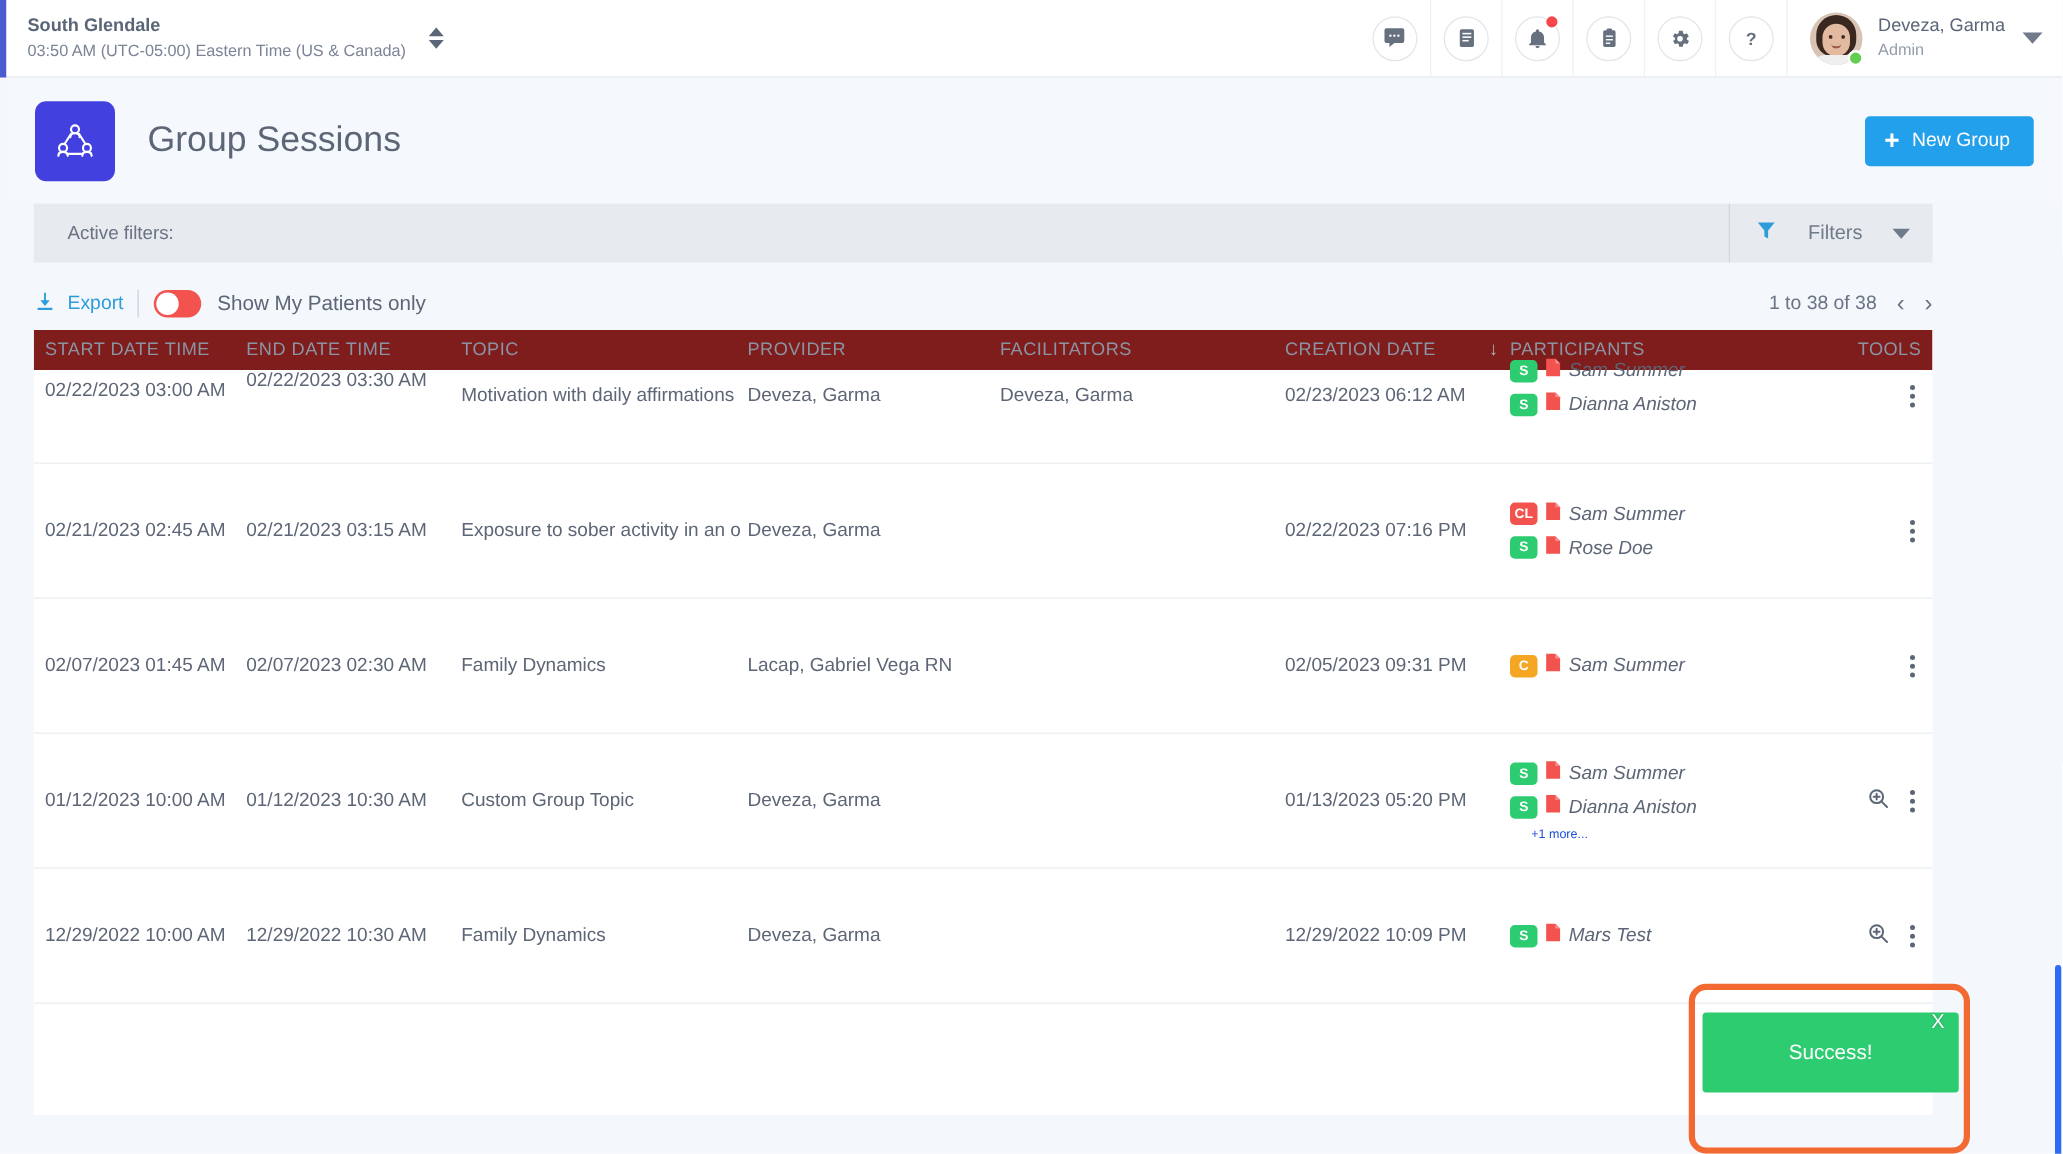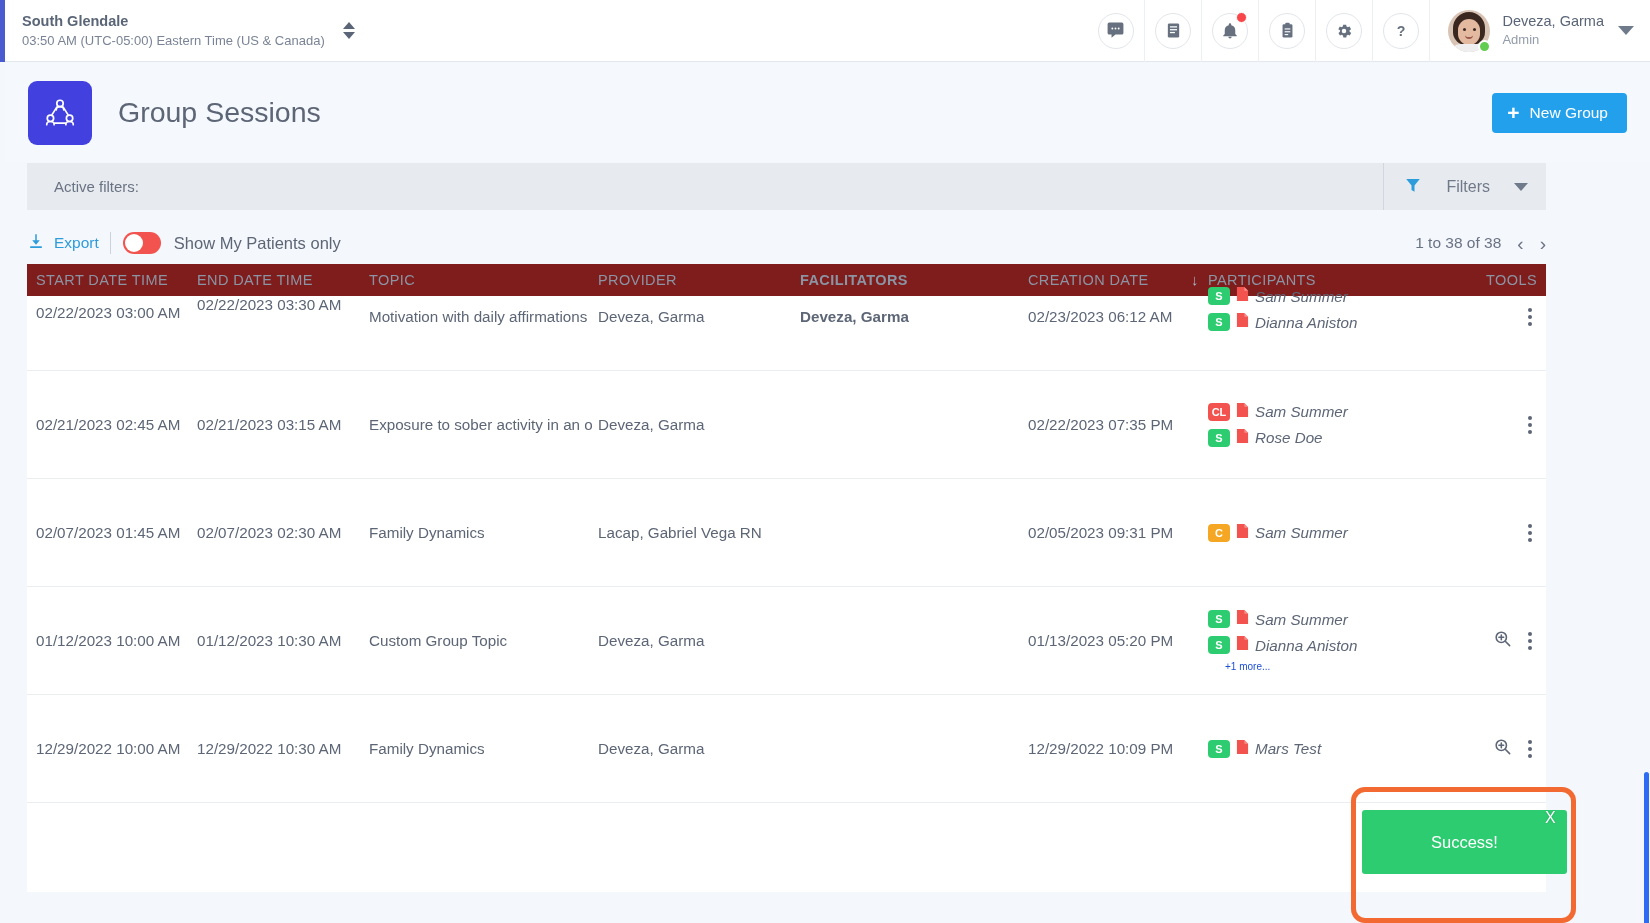--- a/index.html
+++ b/index.html
@@ -141,21 +141,21 @@
   }
   .thead {
     height: 32px; background: #7f1d1d; display: flex; align-items: center;
     position: relative;
   }
   .th { font-size: 14.5px; color: #8b94a3; letter-spacing: .4px; }
   .c1 { width: 170px; padding-left: 9px; }
   .c2 { width: 172px; }
   .c3 { width: 229px; }
   .c4 { width: 202px; }
-  .c5 { width: 228px; font-weight: bold; }
+  .c5 { width: 228px; }
   .c6 { width: 180px; position: relative; }
   .c7 { width: 230px; }
   .c8 { width: 108px; text-align: right; padding-right: 9px; }
   .sort-ic {
     position: absolute; left: 163px; top: -1px; font-size: 15px; color: #aab2bf;
   }
   .tbody { position: relative; }
   .trow {
     display: flex; align-items: center; border-bottom: 1px solid #eaedf1;
     position: relative; min-height: 108px;
@@ -410,21 +410,21 @@
             </span>
         </span>
       </div>
 
       <div class="trow">
         <span class="td c1">02/21/2023 02:45 AM</span>
         <span class="td c2">02/21/2023 03:15 AM</span>
         <span class="td c3">Exposure to sober activity in an o</span>
         <span class="td c4">Deveza, Garma</span>
         <span class="td c5"></span>
-        <span class="td c6">02/22/2023 07:35 PM</span>
+        <span class="td c6">02/22/2023 07:16 PM</span>
         <span class="c7">
           <span class="participants">
             <span class="prow">
               <span class="pbadge cl">CL</span>
               <span class="doc-ic"><svg width="13" height="16" viewBox="0 0 14 17">
                     <path d="M1 1h8l4 4v11H1z" fill="#f2534f"></path>
                     <path d="M9 1l4 4H9z" fill="#f7908d"></path>
                   </svg></span>
               <span class="pname">Sam Summer</span>
             </span>

